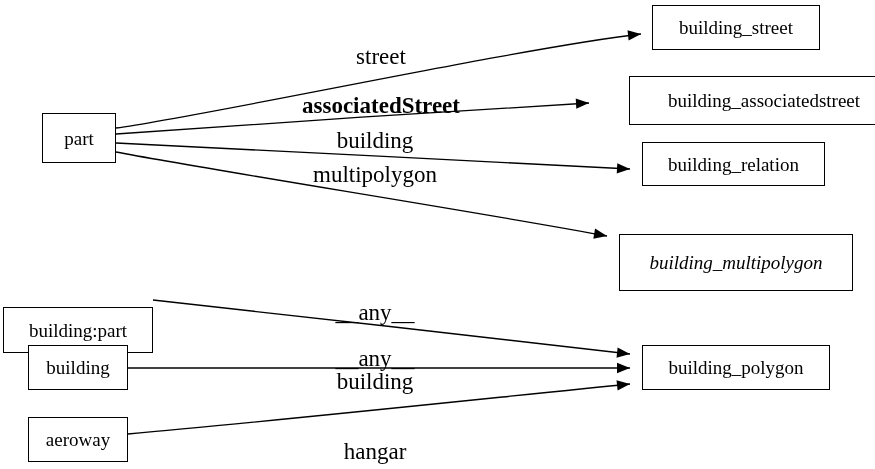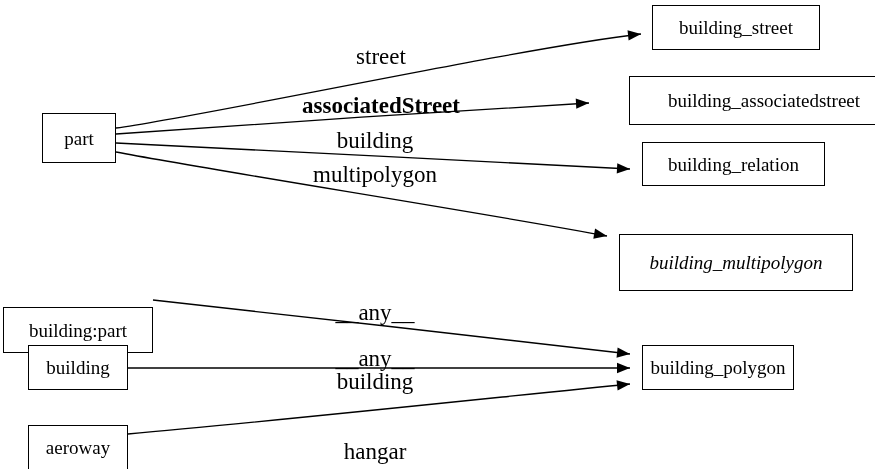--- a/index.html
+++ b/index.html
@@ -94,24 +94,24 @@
       </div>
       <div class="node" style="left: 619px; top: 234px; width: 234px; height: 57px; font-style: italic;">
         <span>building_multipolygon</span>
       </div>
       <div class="node" style="left: 3px; top: 271px; width: 150px; height: 46px; margin-top: 36px;">
         <span>building:part</span>
       </div>
       <div class="node" style="left: 28px; top: 345px; width: 100px; height: 45px;">
         <span>building</span>
       </div>
-      <div class="node" style="left: 28px; top: 417px; width: 100px; height: 45px; margin-top: 8px;">
+      <div class="node" style="left: 28px; top: 417px; width: 100px; height: 45px;">
         <span>aeroway</span>
       </div>
-      <div class="node" style="left: 642px; top: 345px; width: 152px; height: 45px; text-align: right;">
+      <div class="node" style="left: 642px; top: 345px; width: 188px; height: 45px; text-align: right;">
         <span>building_polygon</span>
       </div>
     </div>
   <div id="label-layer">
       <div class="edge-label" style="left: 381px; top: 56px;">street</div>
       <div class="edge-label" style="left: 381px; top: 105px; font-weight: bold;">associatedStreet</div>
       <div class="edge-label" style="left: 375px; top: 140px;">building</div>
       <div class="edge-label" style="left: 375px; top: 174px;">multipolygon</div>
       <div class="edge-label" style="left: 375px; top: 312px;">__any__</div>
       <div class="edge-label" style="left: 375px; top: 358px;">__any__</div>

